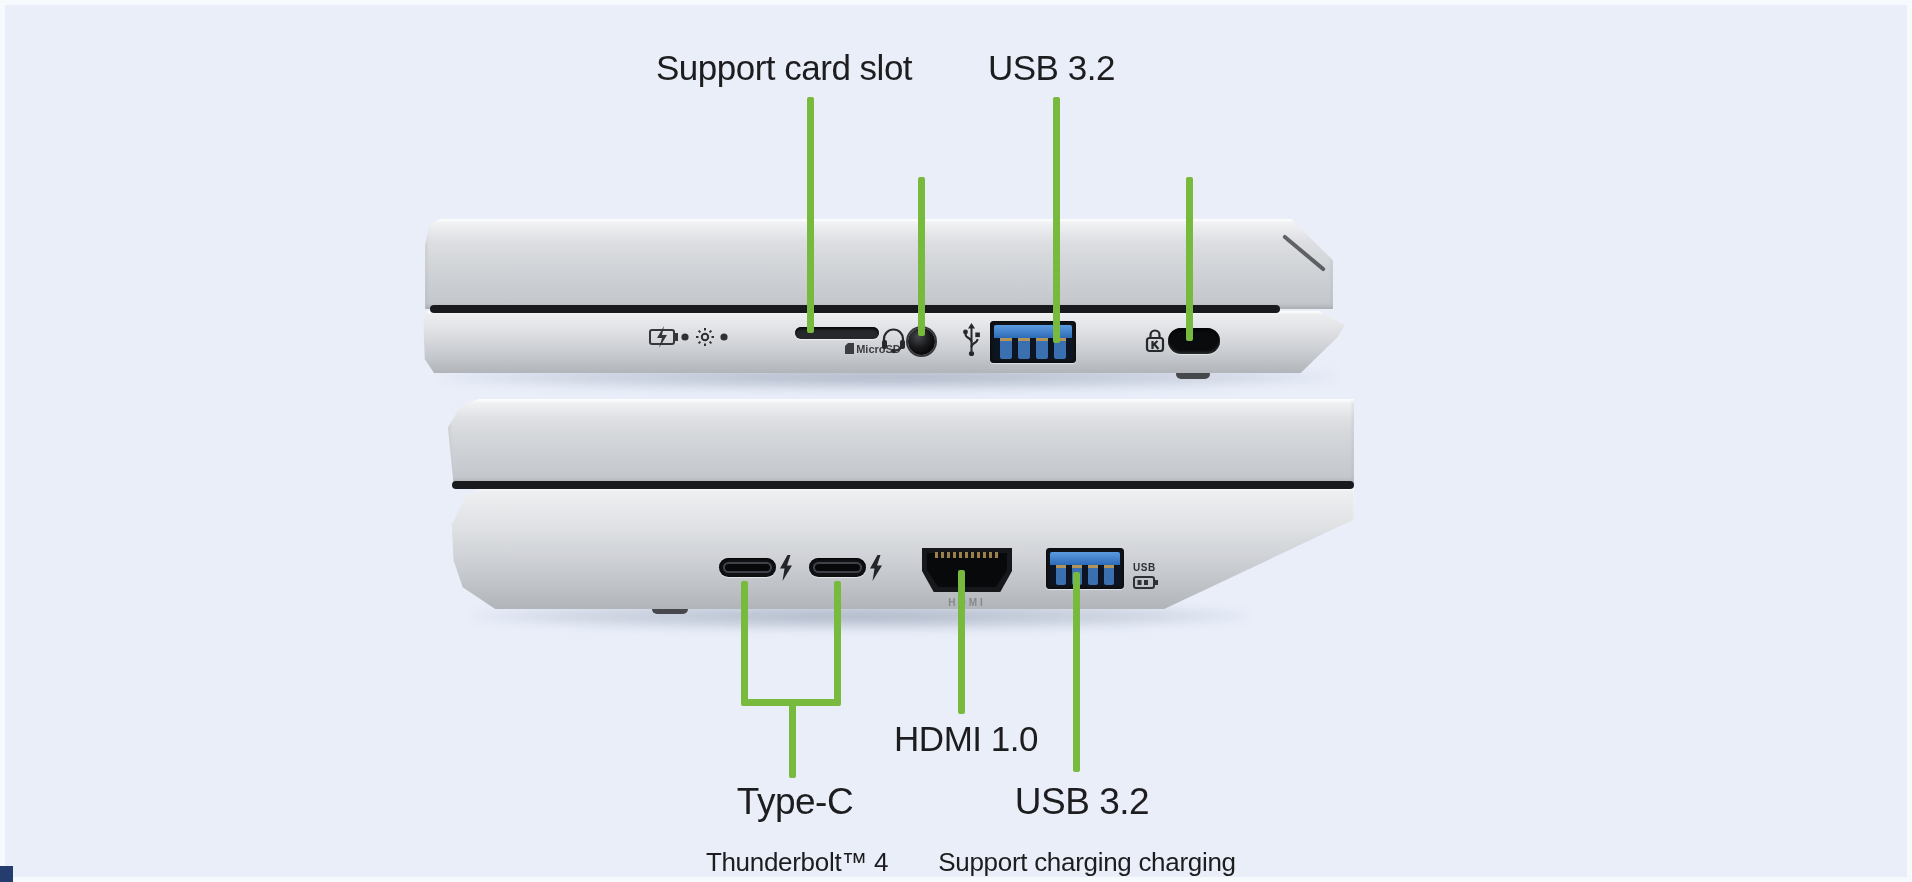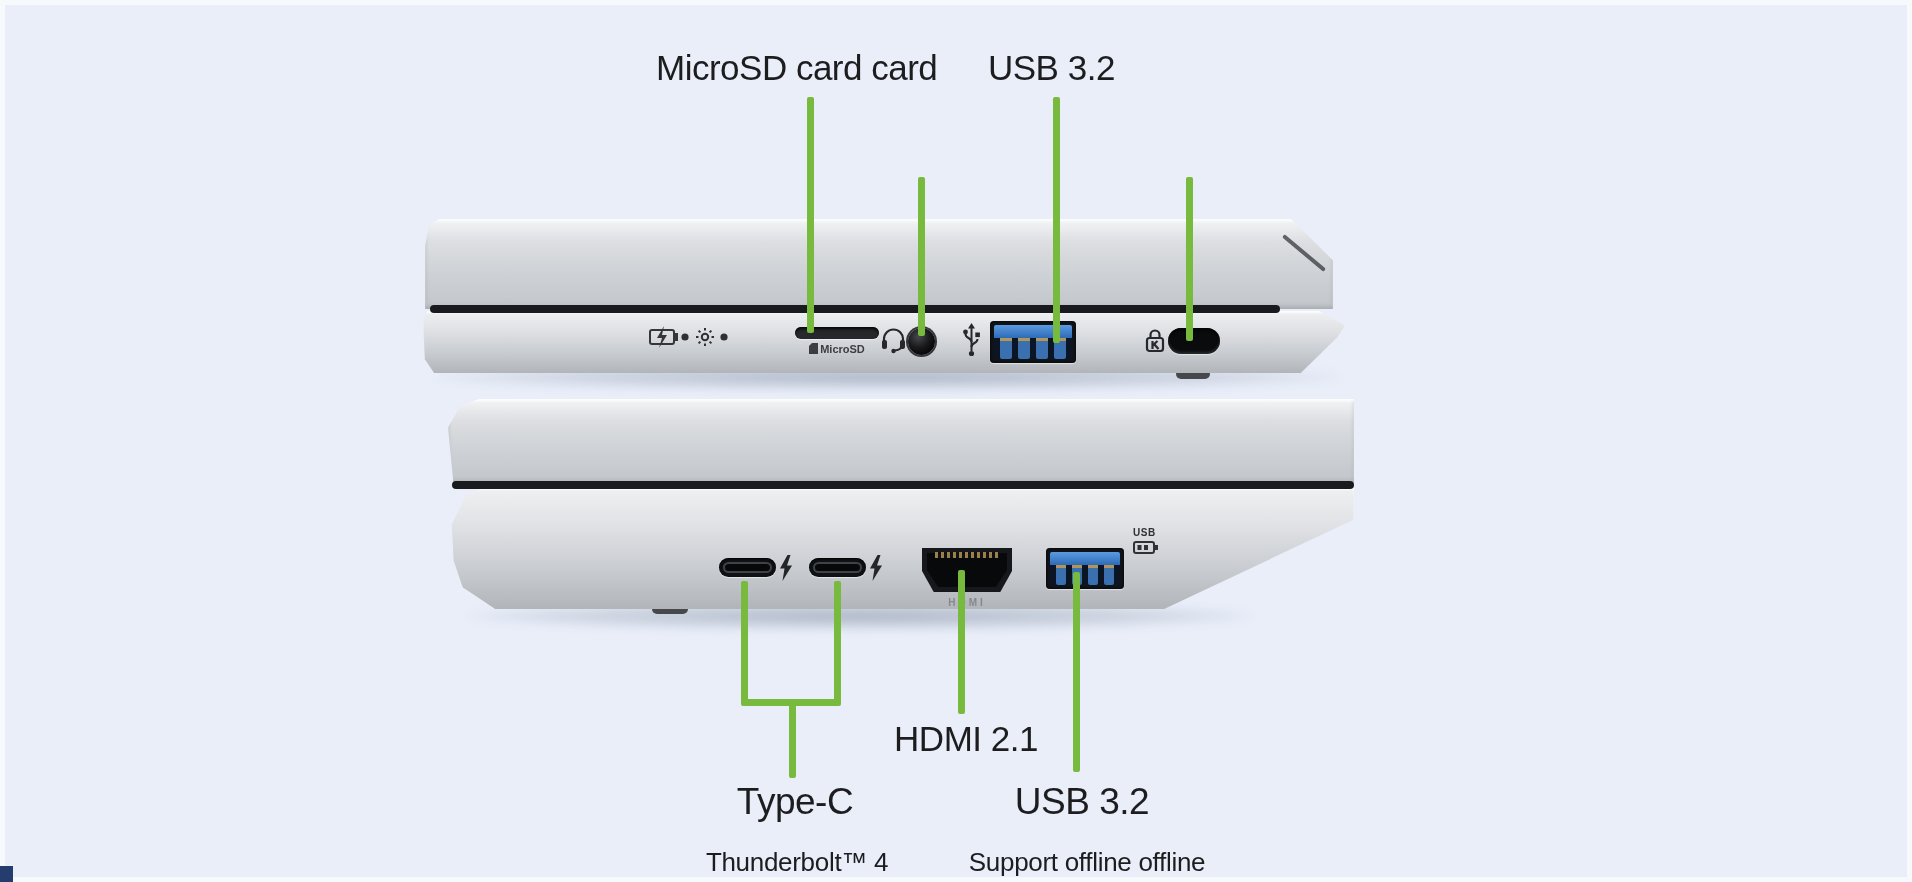--- a/index.html
+++ b/index.html
@@ -69,21 +69,21 @@
   .diag-cut{position:absolute;width:4px;background:rgba(28,31,35,0.65);z-index:3;border-radius:2px;}
   .corner-mark{position:absolute;left:0;top:866px;width:13px;height:16px;background:#253d6e;z-index:8;}
   .icon-wrap{position:absolute;z-index:4;}
   .usb-chg-label{font-size:10px;font-weight:bold;color:#2f3135;letter-spacing:0.5px;line-height:1;}
 </style>
 </head>
 <body>
 
 <div id="stage">
 
-  <div class="callout" style="left:656px;top:48px;">MicroSD card card</div>
+  <div class="callout" style="left:656px;top:48px;">Support card slot</div>
   <div class="callout" style="left:988px;top:48px;">USB 3.2</div>
 
   <div class="gline" style="left:807px;top:97px;height:236px;"></div>
   <div class="gline" style="left:1053px;top:97px;height:246px;"></div>
   <div class="gline" style="left:918px;top:177px;height:159px;"></div>
   <div class="gline" style="left:1186px;top:177px;height:164px;"></div>
 
   <div class="shadow" style="left:438px;top:364px;width:900px;height:26px;
        background:radial-gradient(ellipse at 50% 50%,rgba(44,62,89,0.32) 0%,rgba(44,62,89,0.12) 55%,transparent 75%);"></div>
 
@@ -114,21 +114,21 @@
             <line x1="61.6" y1="17.6" x2="63.4" y2="19.4"></line>
           <line x1="50.6" y1="19.4" x2="52.4" y2="17.6"></line>
             <line x1="61.6" y1="8.4" x2="63.4" y2="6.6"></line>
         </g>
       </g>
       <circle cx="76" cy="13" r="3.6" fill="#2e3034"></circle>
     </svg>
   </div>
 
   <div class="port slot-microsd" style="left:795px;top:327px;width:84px;height:12px;"></div>
-  <div class="marking" style="left:795px;top:343px;width:84px;font-size:11px;">
+  <div class="marking" style="left:831px;top:343px;width:84px;font-size:11px;">
     <svg width="9" height="11" viewBox="0 0 9 11" style="vertical-align:-1px;margin-right:2px;">
       <path d="M3 0 H9 V11 H0 V3 Z" fill="#3c3d41"></path>
     </svg><span>MicroSD</span>
   </div>
 
   <div class="icon-wrap" style="left:880px;top:325px;">
     <svg width="27" height="30" viewBox="0 0 27 30">
       <g stroke="#26282b" stroke-width="2.2" fill="none">
         <path d="M4 18 v-4 a9.5 9.5 0 0 1 19 0 v4"></path>
         <path d="M22 20 q-0.5 5 -7 5.5"></path>
@@ -211,39 +211,39 @@
 
   <div class="port usb-port" style="left:1046px;top:548px;width:78px;height:41px;">
     <div class="usb-tongue"></div>
     <div class="usb-pins">
       <div class="usb-pin"></div>
         <div class="usb-pin"></div>
         <div class="usb-pin"></div>
         <div class="usb-pin"></div>
     </div>
   </div>
-  <div class="icon-wrap" style="left:1133px;top:528px;width:44px;">
+  <div class="icon-wrap" style="left:1133px;top:563px;width:44px;">
     <div class="usb-chg-label">USB</div>
     <svg width="26" height="15" viewBox="0 0 26 15" style="margin-top:2px;">
       <g stroke="#2f3135" stroke-width="2" fill="none">
         <rect x="1" y="2" width="20" height="11" rx="2"></rect>
       </g>
       <rect x="22" y="5" width="3" height="5" fill="#2f3135"></rect>
       <rect x="4.5" y="5" width="4" height="5" fill="#2f3135"></rect>
       <rect x="11" y="5" width="4" height="5" fill="#2f3135"></rect>
     </svg>
   </div>
 
   <div class="gline" style="left:741px;top:581px;height:123px;"></div>
   <div class="gline" style="left:834px;top:581px;height:123px;"></div>
   <div class="gline h" style="left:741px;top:699px;width:100px;"></div>
   <div class="gline" style="left:789px;top:704px;height:74px;"></div>
   <div class="gline" style="left:958px;top:570px;height:144px;"></div>
   <div class="gline" style="left:1073px;top:572px;height:200px;"></div>
 
-  <div class="callout centered" style="left:966px;top:719px;">HDMI 2.1</div>
+  <div class="callout centered" style="left:966px;top:719px;">HDMI 1.0</div>
   <div class="callout centered" style="left:795px;top:781px;font-size:37px;">Type-C</div>
   <div class="callout centered" style="left:1082px;top:781px;font-size:37px;">USB 3.2</div>
   <div class="callout sub centered" style="left:797px;top:847px;">Thunderbolt™ 4</div>
-  <div class="callout sub centered" style="left:1087px;top:847px;">Support offline offline</div>
+  <div class="callout sub centered" style="left:1087px;top:847px;">Support charging charging</div>
 
   <div class="corner-mark"></div>
 </div>
 
 </body></html>

